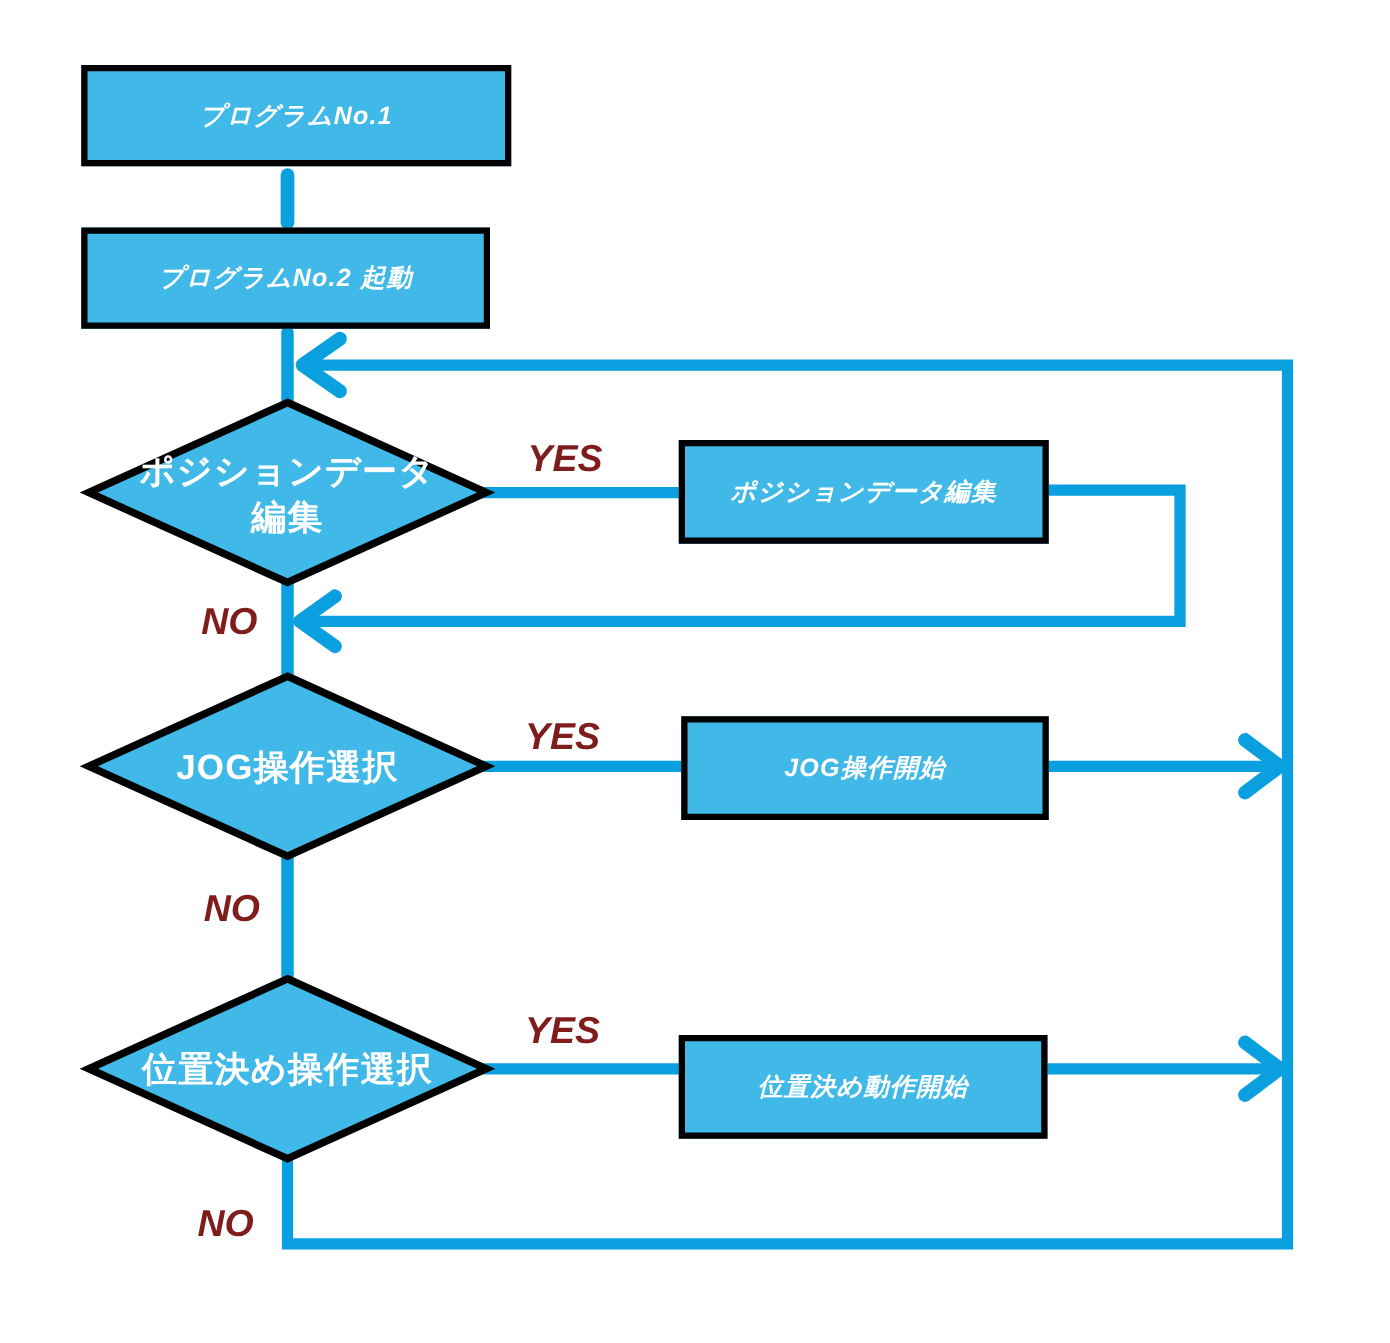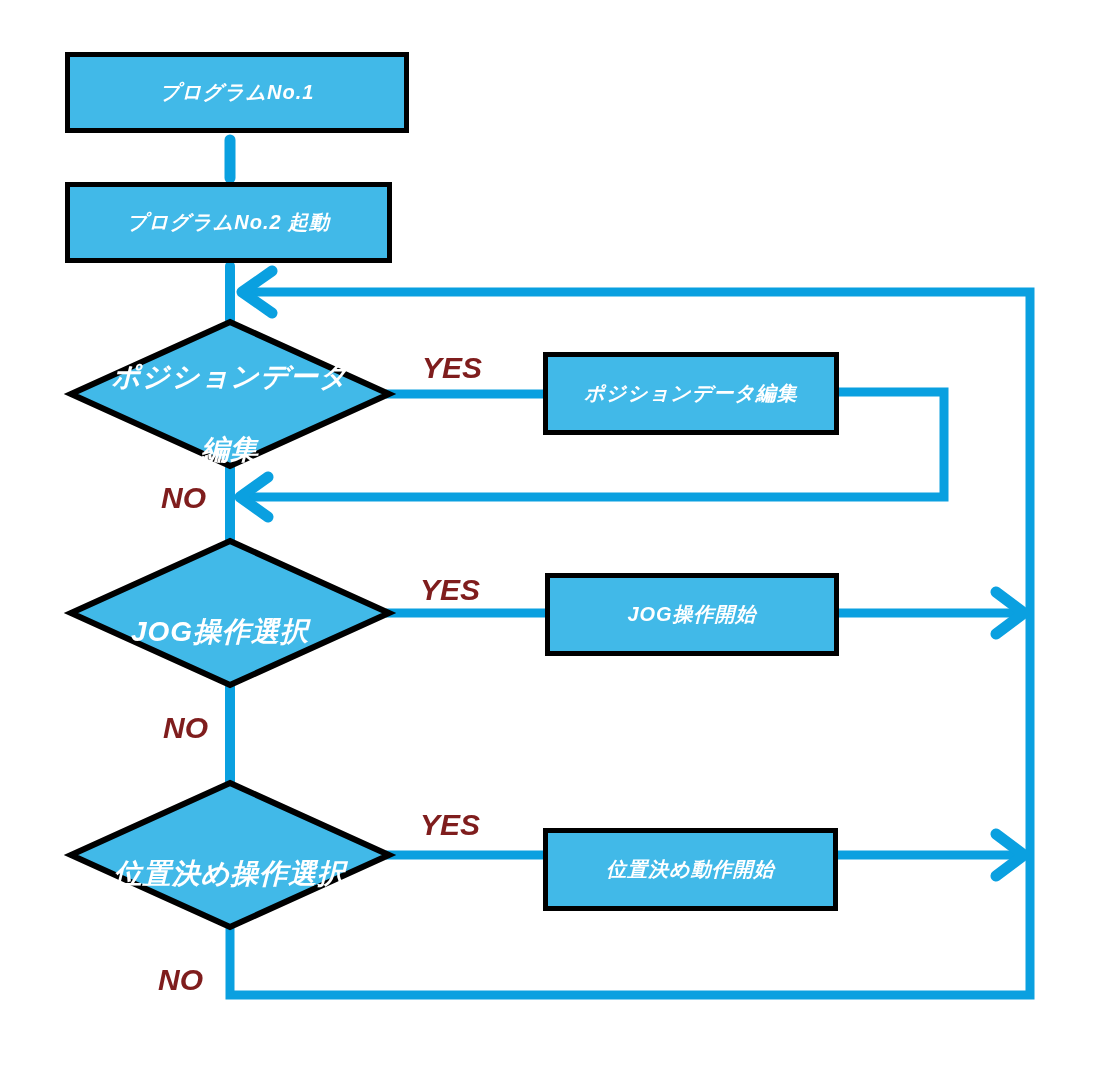--- a/index.html
+++ b/index.html
@@ -35,26 +35,24 @@
     z-index: 2;
     display: flex;
     flex-direction: column;
     align-items: center;
     justify-content: center;
     pointer-events: none;
   }
   .diamond-label-box span {
     color: #ffffff;
     font-weight: bold;
-    font-style: italic;
     font-size: 28px;
     line-height: 37px;
     white-space: nowrap;
     letter-spacing: 1px;
-    margin-top: 36px;
   }
   .branch-label {
     position: absolute;
     z-index: 2;
     color: #7f1d1d;
     font-weight: bold;
     font-style: italic;
     font-size: 30px;
     white-space: nowrap;
   }
@@ -110,21 +108,21 @@
 
   <div class="node" style="left:543px; top:828px; width:295px; height:83px;">
     <span class="node-label">位置決め動作開始</span>
   </div>
 
   <div class="diamond-label-box" style="left:100px; top:352px; width:260px; height:86px;">
     <span>ポジションデータ</span>
     <span>編集</span>
   </div>
 
-  <div class="diamond-label-box" style="left:80px; top:585px; width:280px; height:56px;">
+  <div class="diamond-label-box" style="left:90px; top:585px; width:280px; height:56px;">
     <span>JOG操作選択</span>
   </div>
 
   <div class="diamond-label-box" style="left:80px; top:827px; width:300px; height:56px;">
     <span>位置決め操作選択</span>
   </div>
 
   <span class="branch-label" style="left:422px; top:351px;">YES</span>
   <span class="branch-label" style="left:161px; top:481px;">NO</span>
 

